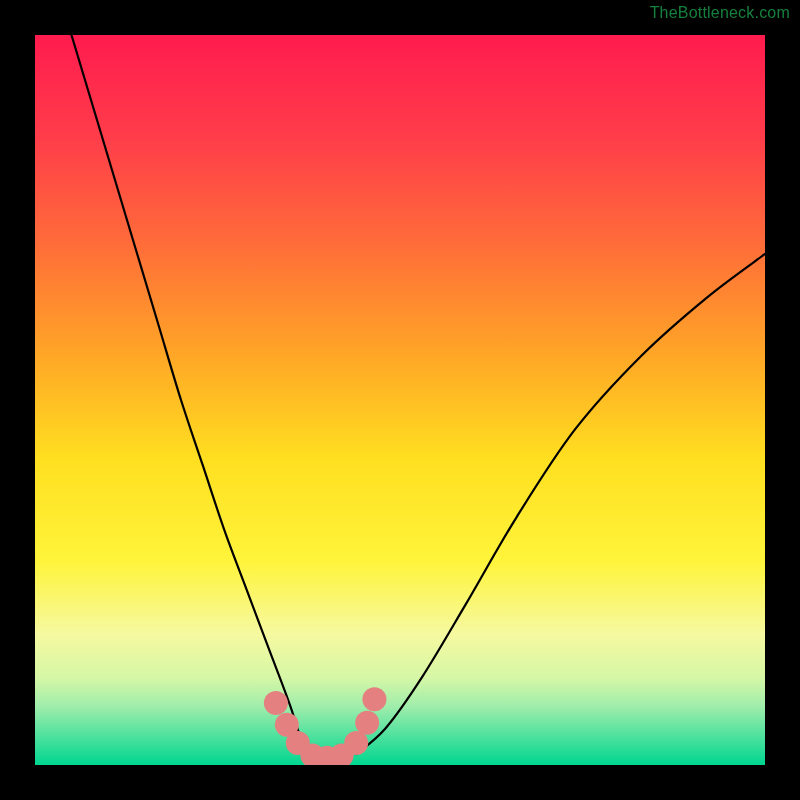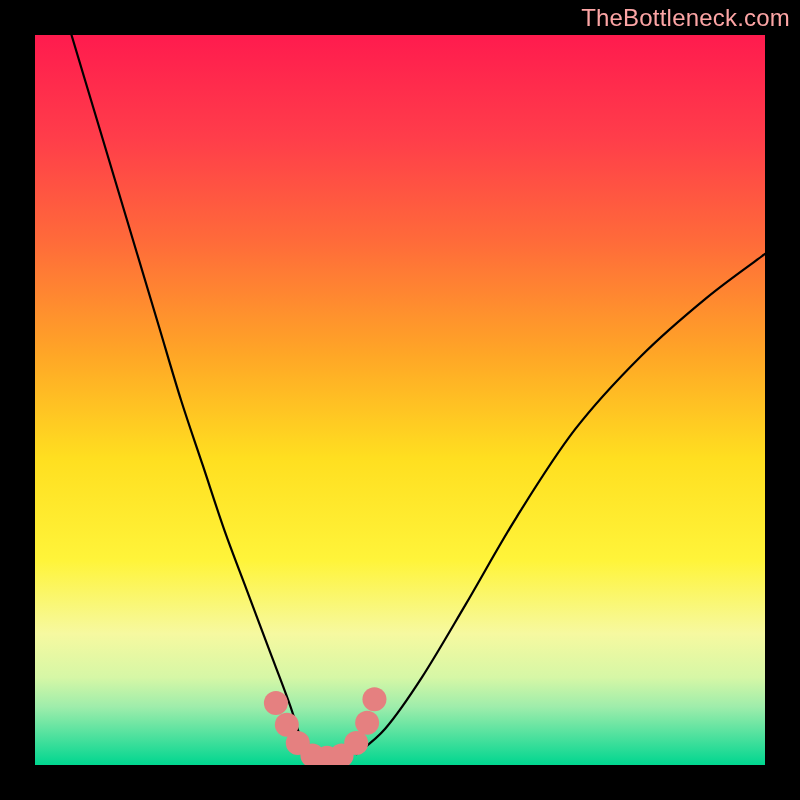--- a/index.html
+++ b/index.html
@@ -22,23 +22,23 @@
     left: 35px;
     top: 35px;
     width: 730px;
     height: 730px;
     overflow: hidden;
   }
   .watermark {
     position: absolute;
     top: 4px;
     right: 10px;
-    font-size: 24px;
+    font-size: 16px;
     font-weight: 500;
-    color: #fca5a5;
+    color: #15803d;
     letter-spacing: 0.2px;
   }
 </style>
 </head>
 <body>
 
 <div class="frame">
 
   <div class="watermark">TheBottleneck.com</div>
 

